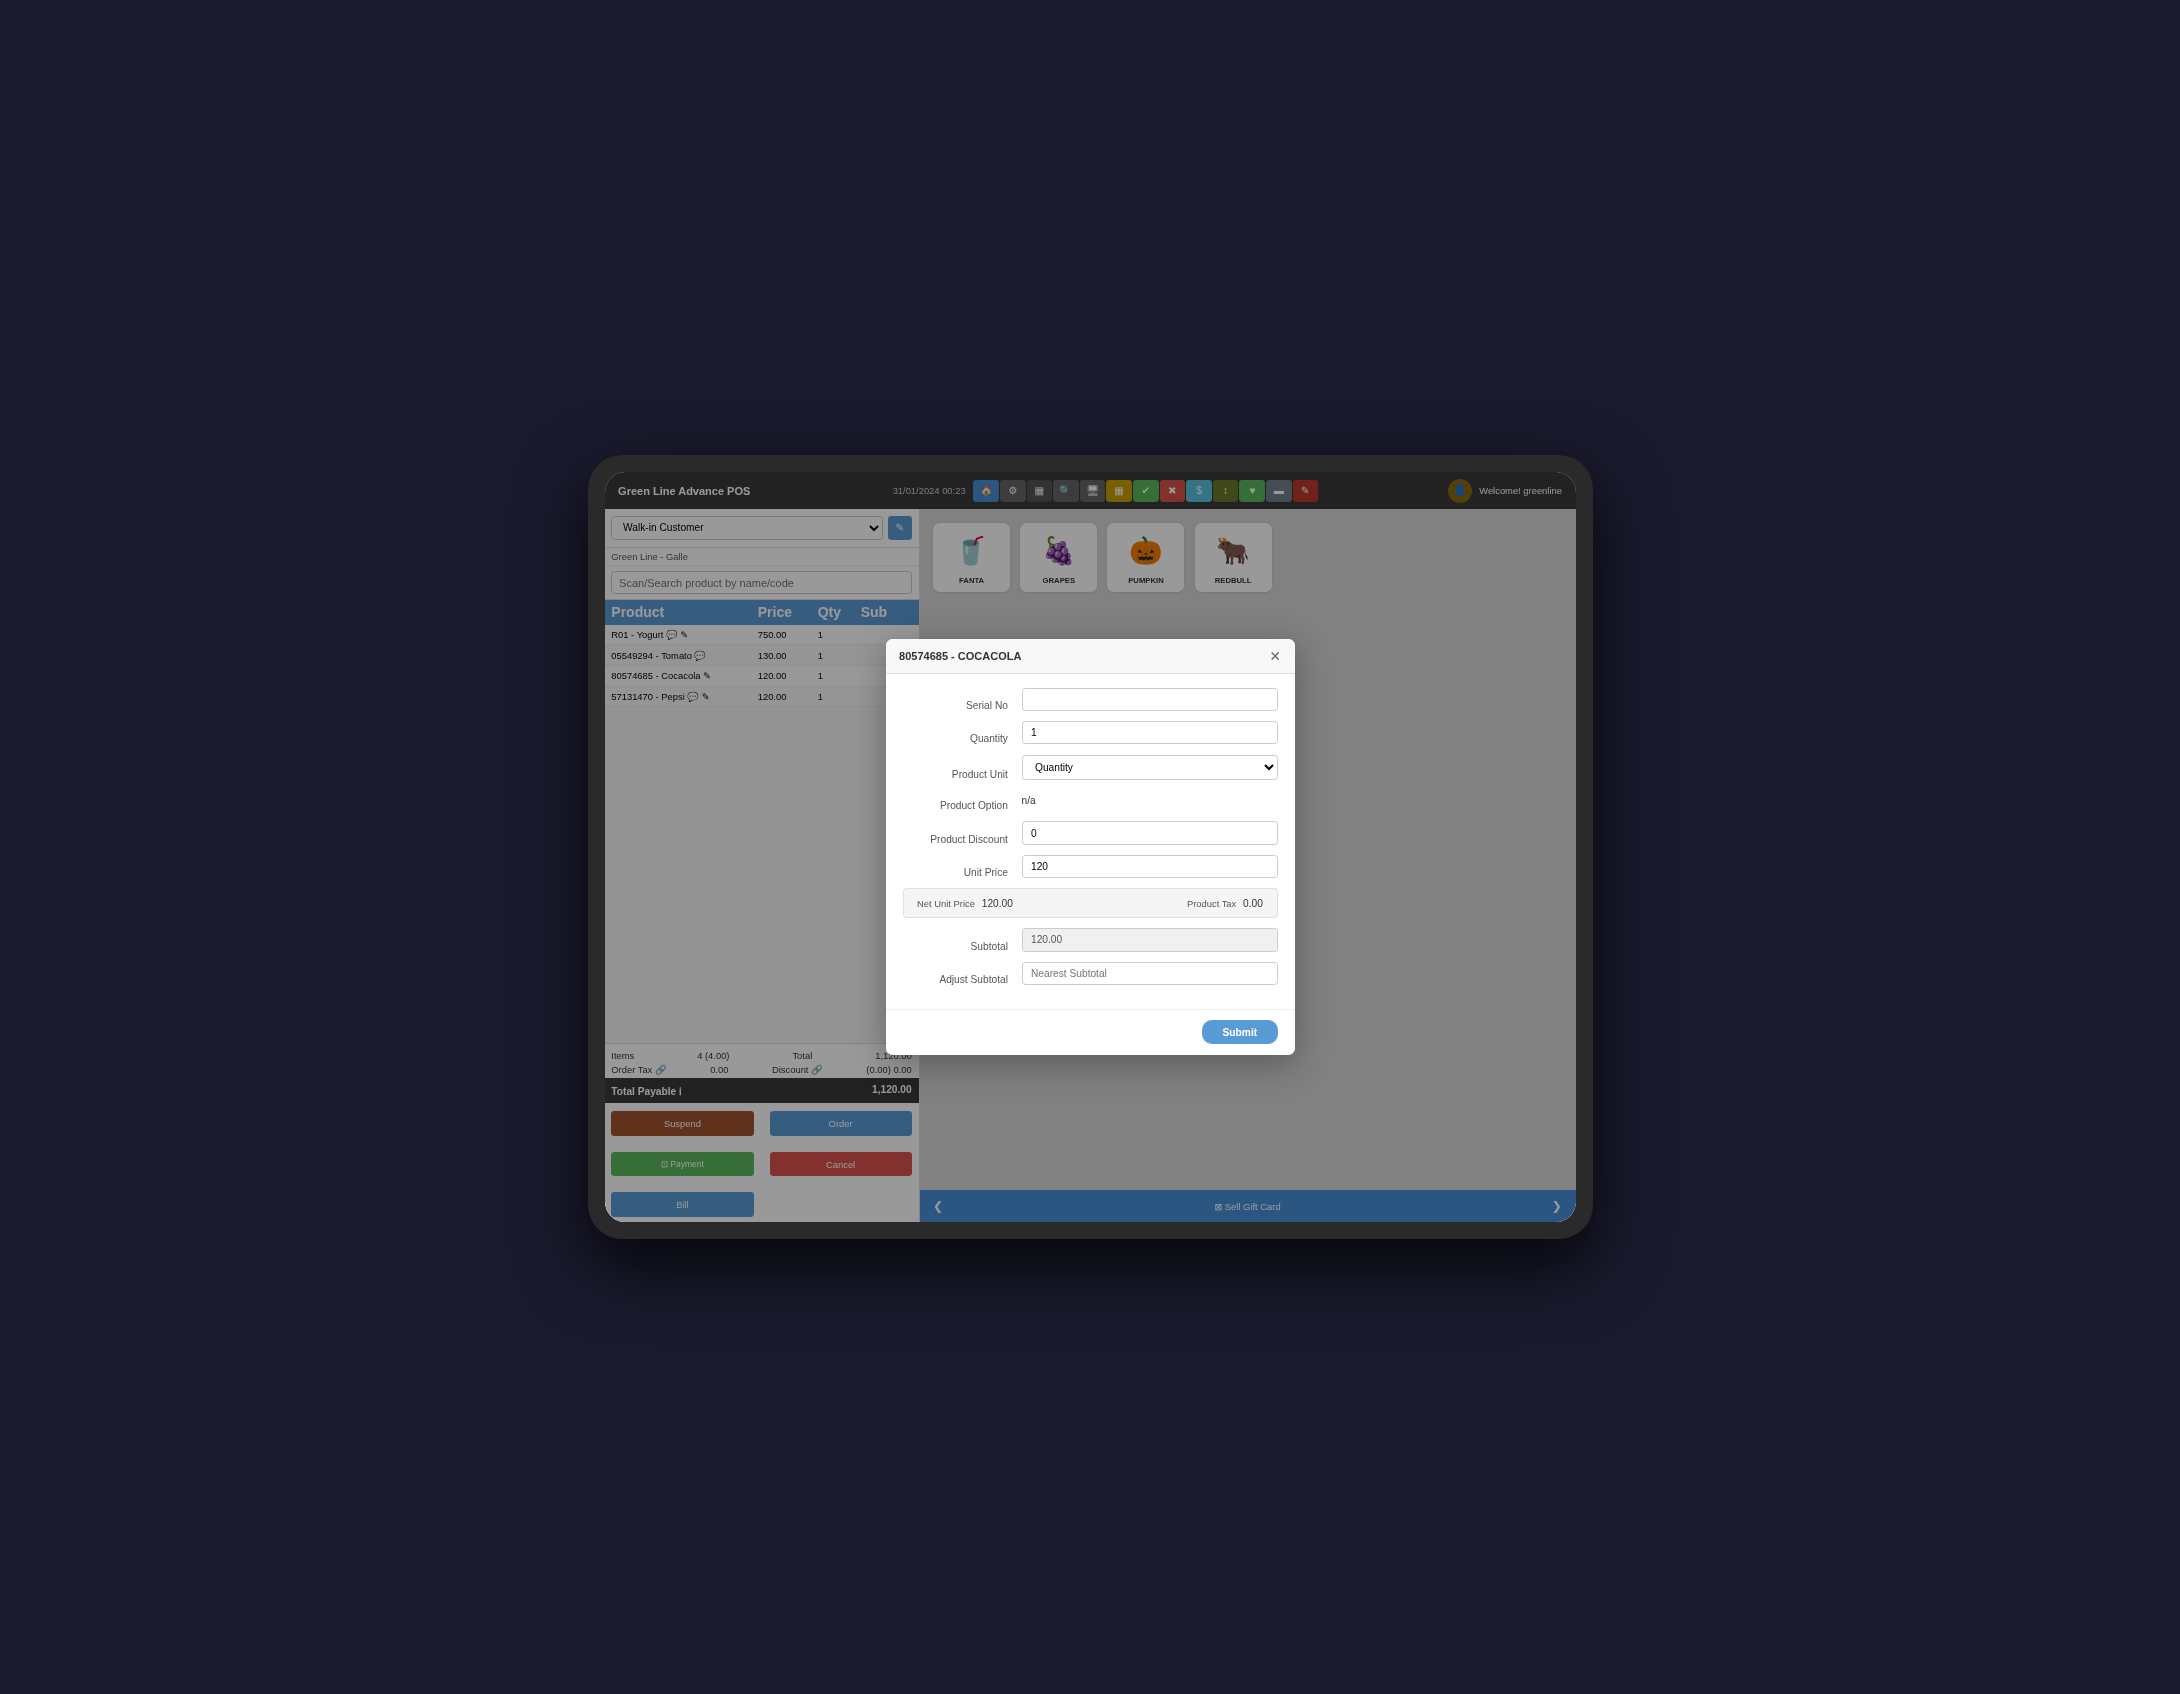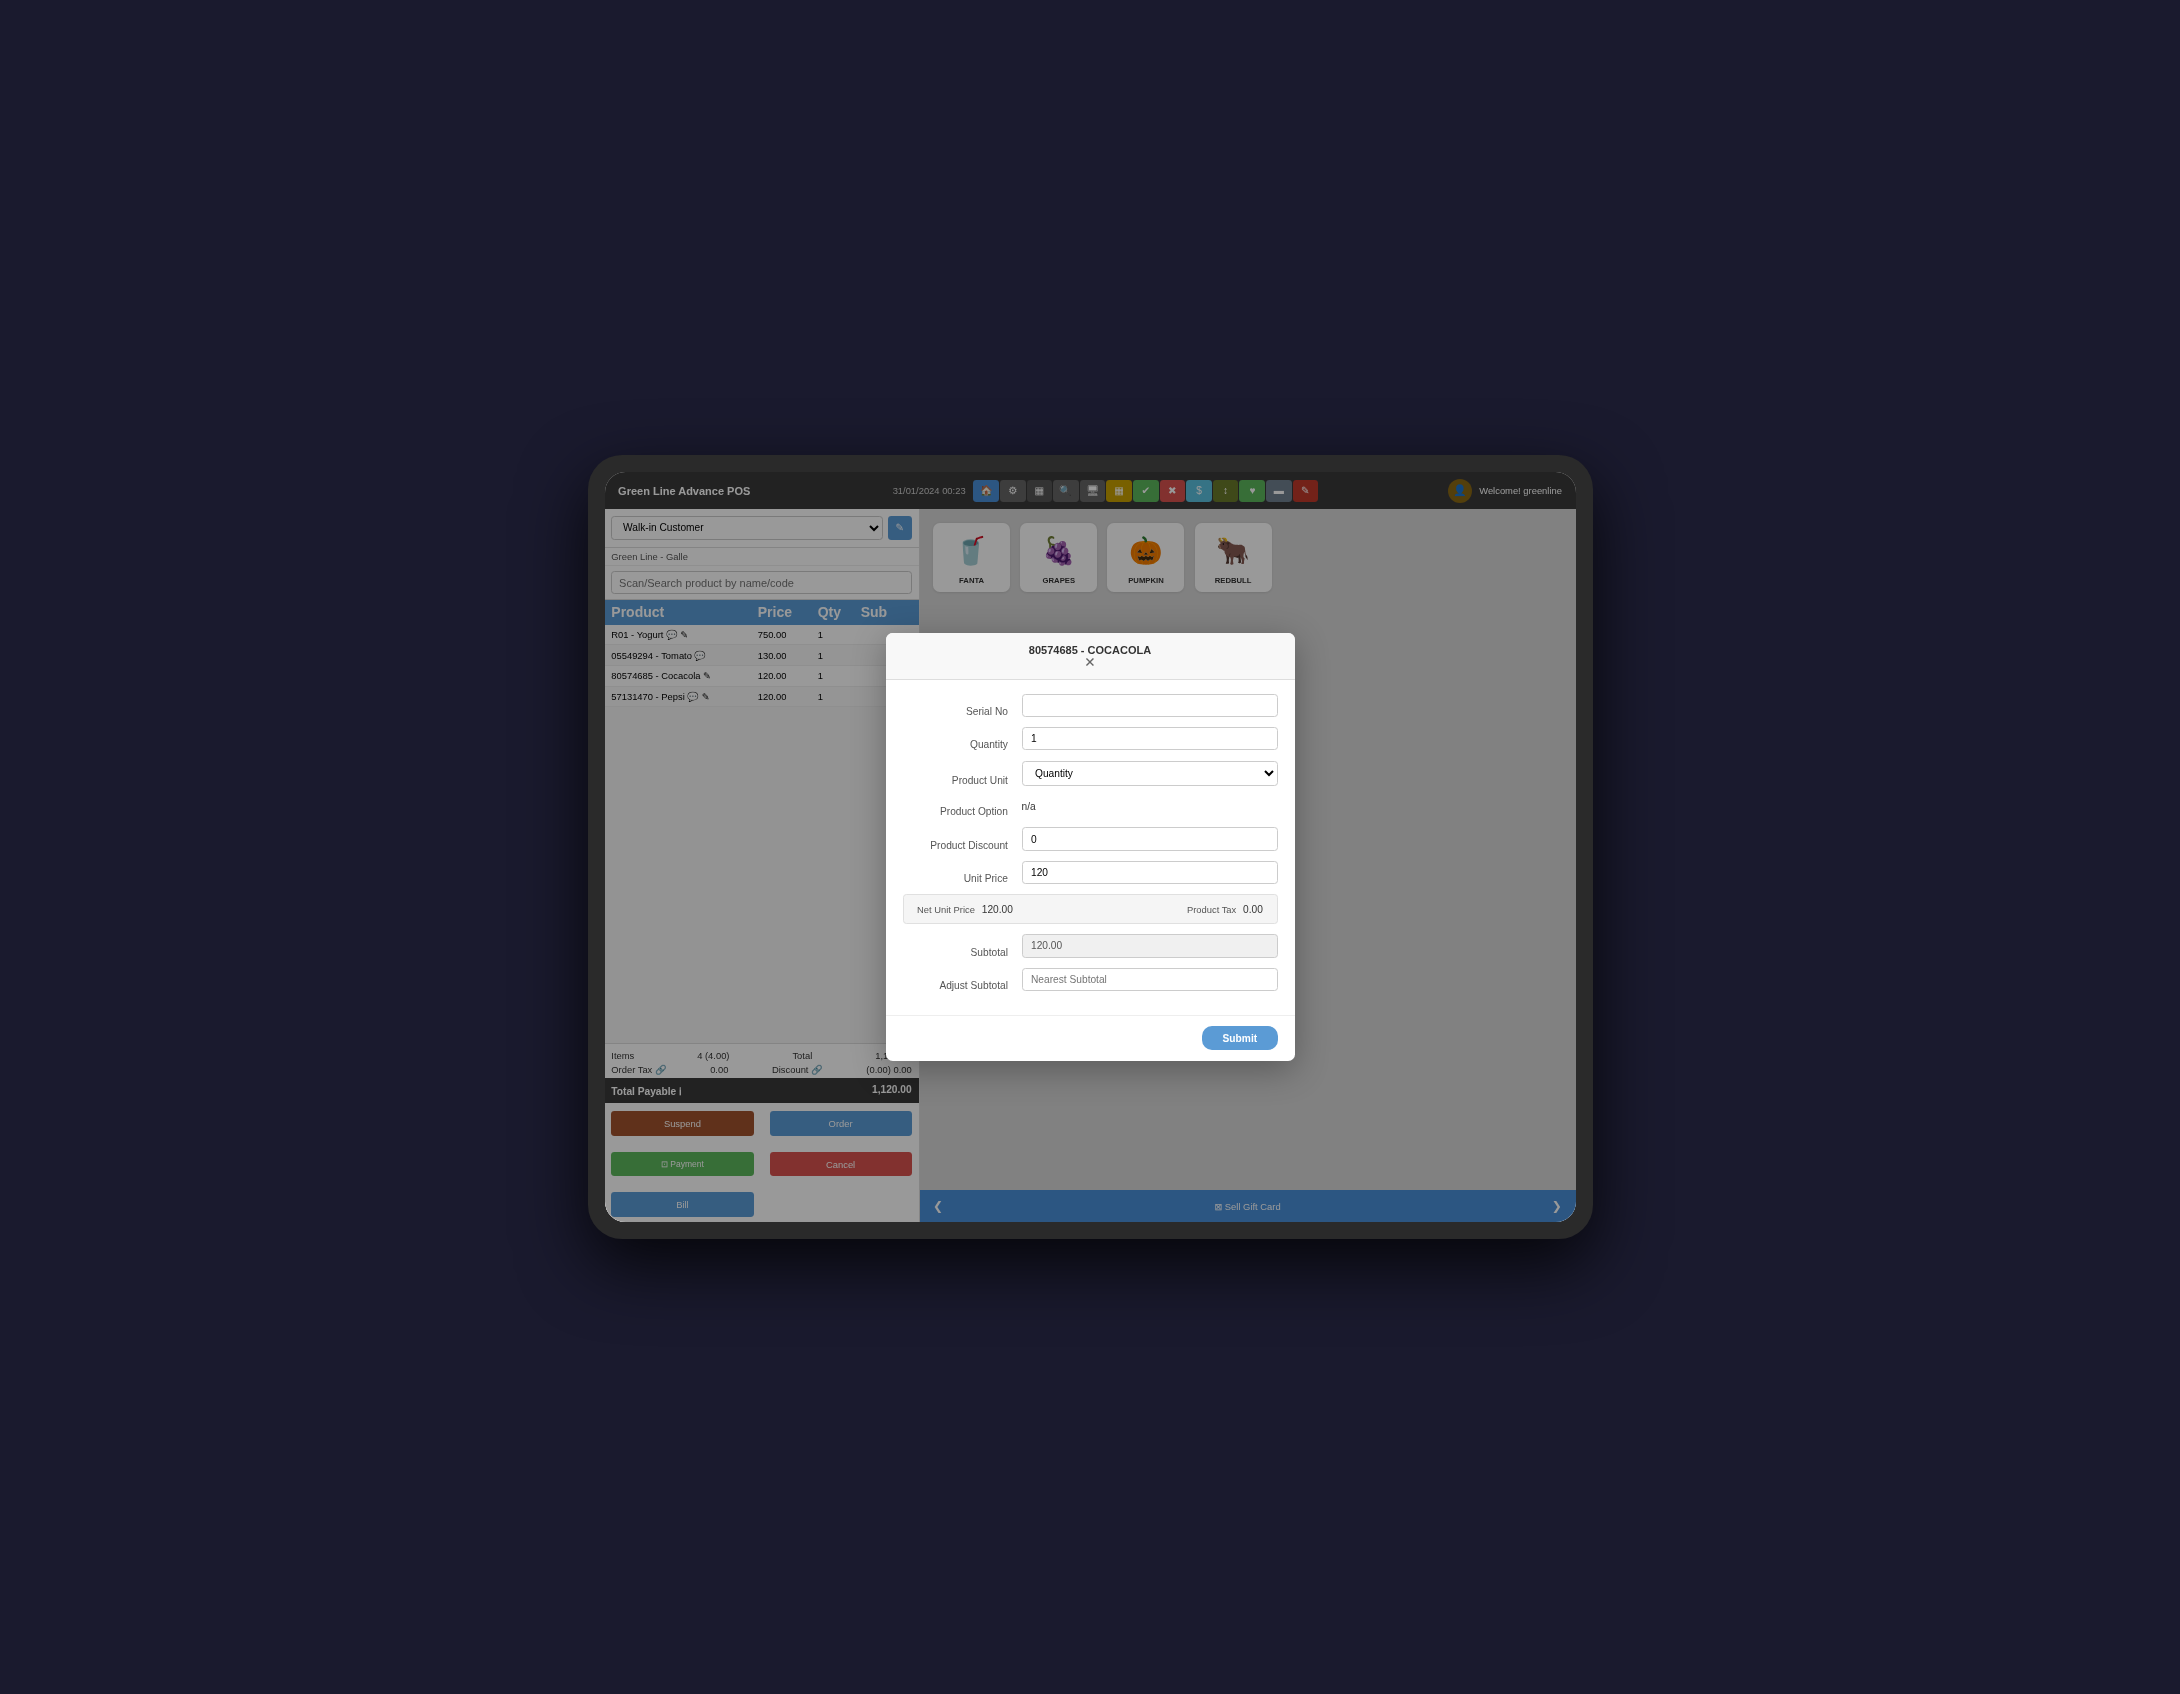--- a/index.html
+++ b/index.html
@@ -337,21 +337,20 @@
       overflow: hidden;
     }
 
     .modal-header {
       background: #f8f8f8;
       padding: 10.2px 13.6px;
       display: flex;
       justify-content: space-between;
       align-items: center;
       border-bottom: 0.9px solid #ddd;
-      flex-direction: column;
     }
 
     .modal-title {
       font-size: 11px;
       font-weight: 600;
       color: #333;
     }
 
     .modal-close {
       cursor: pointer;

